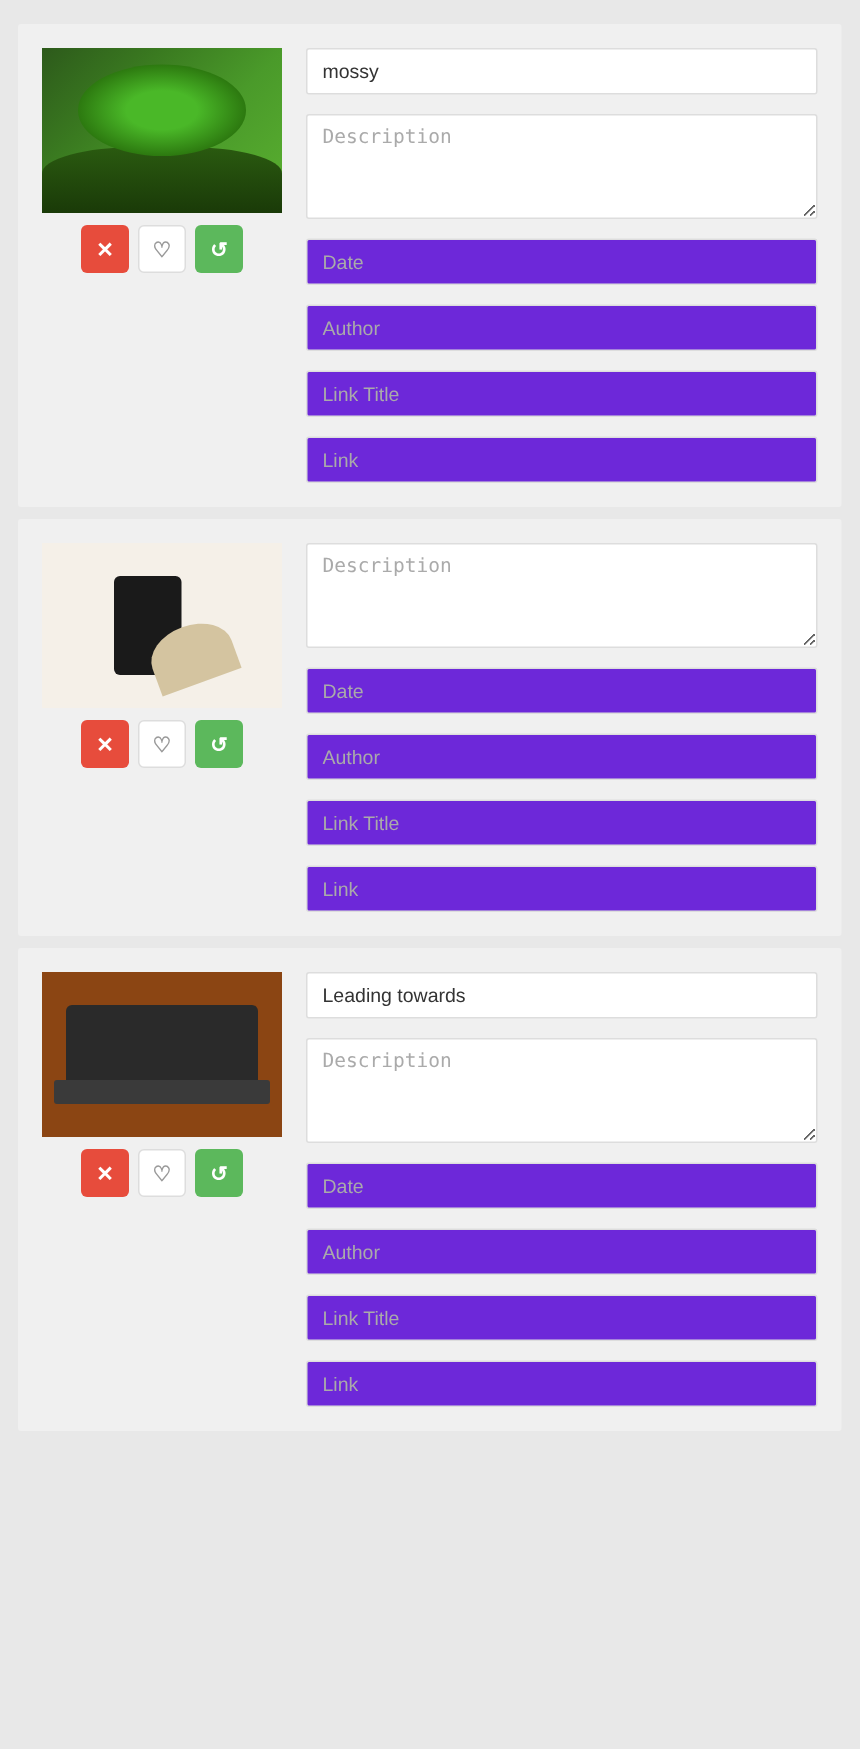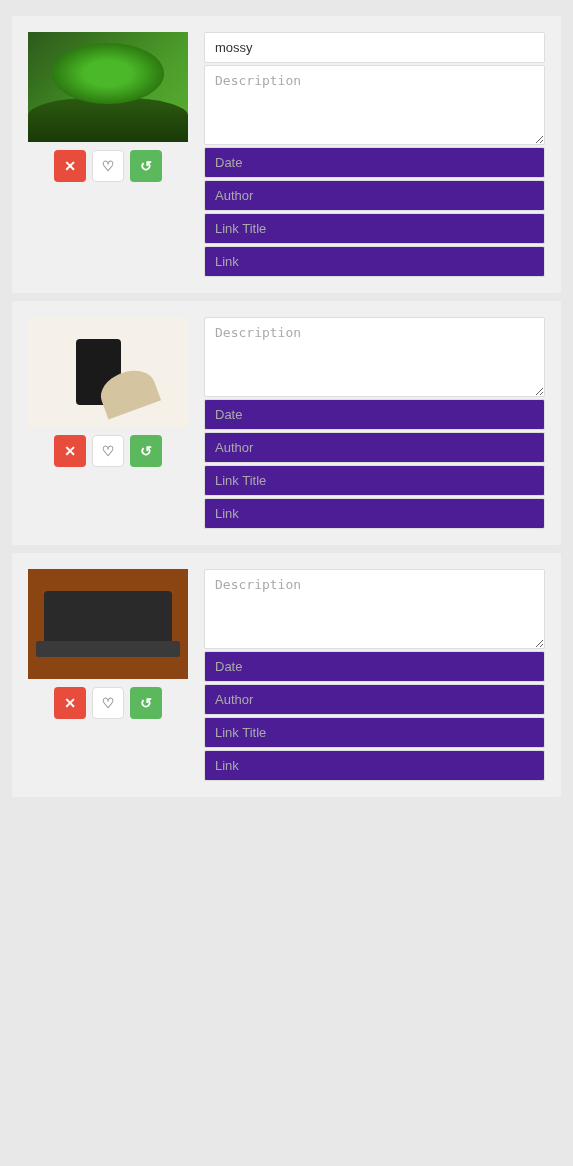--- a/index.html
+++ b/index.html
@@ -130,47 +130,47 @@
       border: 1px solid #ddd;
     }
     .btn-refresh {
       background: #5cb85c;
       color: white;
     }
     .right-col {
       flex: 1;
       display: flex;
       flex-direction: column;
-      gap: 2px;
+      gap: 13px;
     }
     .field-title {
       width: 100%;
       padding: 7px 10px;
       border: 1px solid #ddd;
       background: white;
       font-size: 13px;
       color: #333;
       border-radius: 2px;
     }
     .field-desc {
       width: 100%;
       padding: 7px 10px;
       border: 1px solid #ddd;
       background: white;
       font-size: 13px;
       color: #aaa;
       border-radius: 2px;
-      height: 80px;
+      height: 70px;
       resize: vertical;
     }
     .field-input {
       width: 100%;
       padding: 7px 10px;
       border: 1px solid #ddd;
-      background: #4c1d95;
+      background: #6d28d9;
       font-size: 13px;
       color: #aaa;
       border-radius: 2px;
     }
     input::placeholder, textarea::placeholder {
       color: #aaa;
     }
     input[type="text"], textarea {
       outline: none;
     }
@@ -225,20 +225,21 @@
     <div class="card-inner">
       <div class="left-col">
         <div class="thumb thumb-laptop"></div>
         <div class="action-buttons">
           <button class="btn btn-delete">✕</button>
           <button class="btn btn-heart">♡</button>
           <button class="btn btn-refresh">↺</button>
         </div>
       </div>
       <div class="right-col">
+        <input type="text" class="field-title" value="Leading towards" style="">
         <textarea class="field-desc" placeholder="Description" style=""></textarea>
         <input type="text" class="field-input" placeholder="Date" style="">
         <input type="text" class="field-input" placeholder="Author" style="">
         <input type="text" class="field-input" placeholder="Link Title" style="">
         <input type="text" class="field-input" placeholder="Link" style="">
       </div>
     </div>
   </div>
 </div>
 

